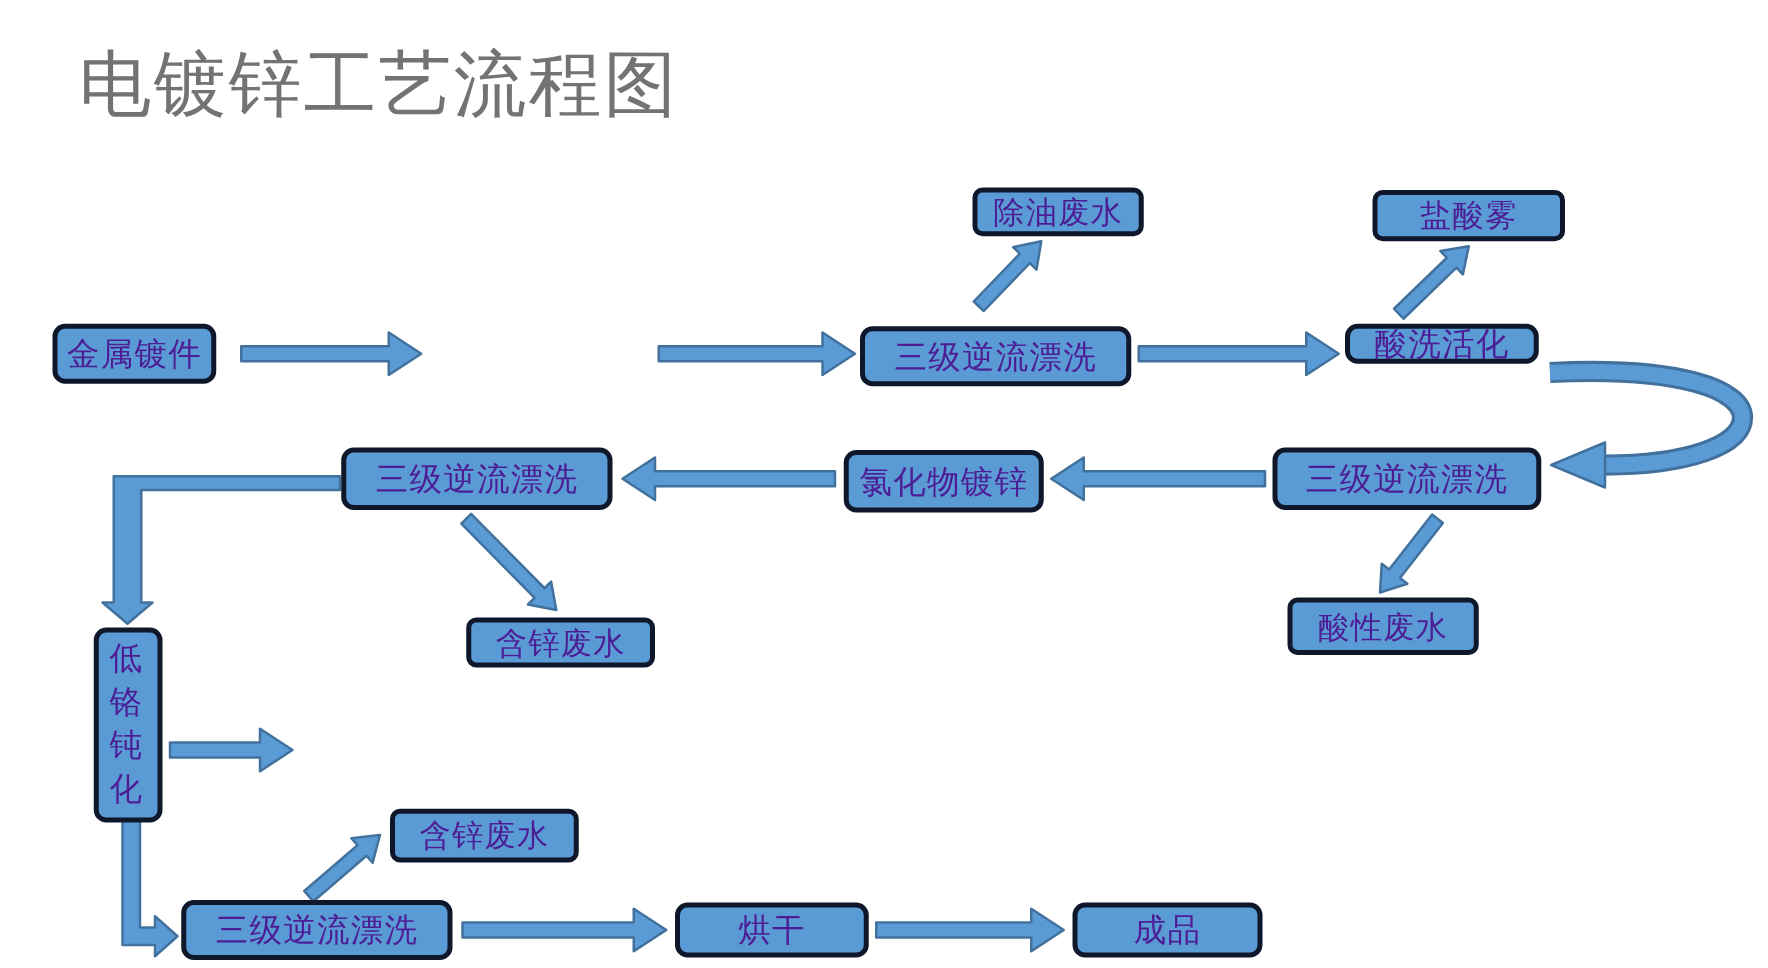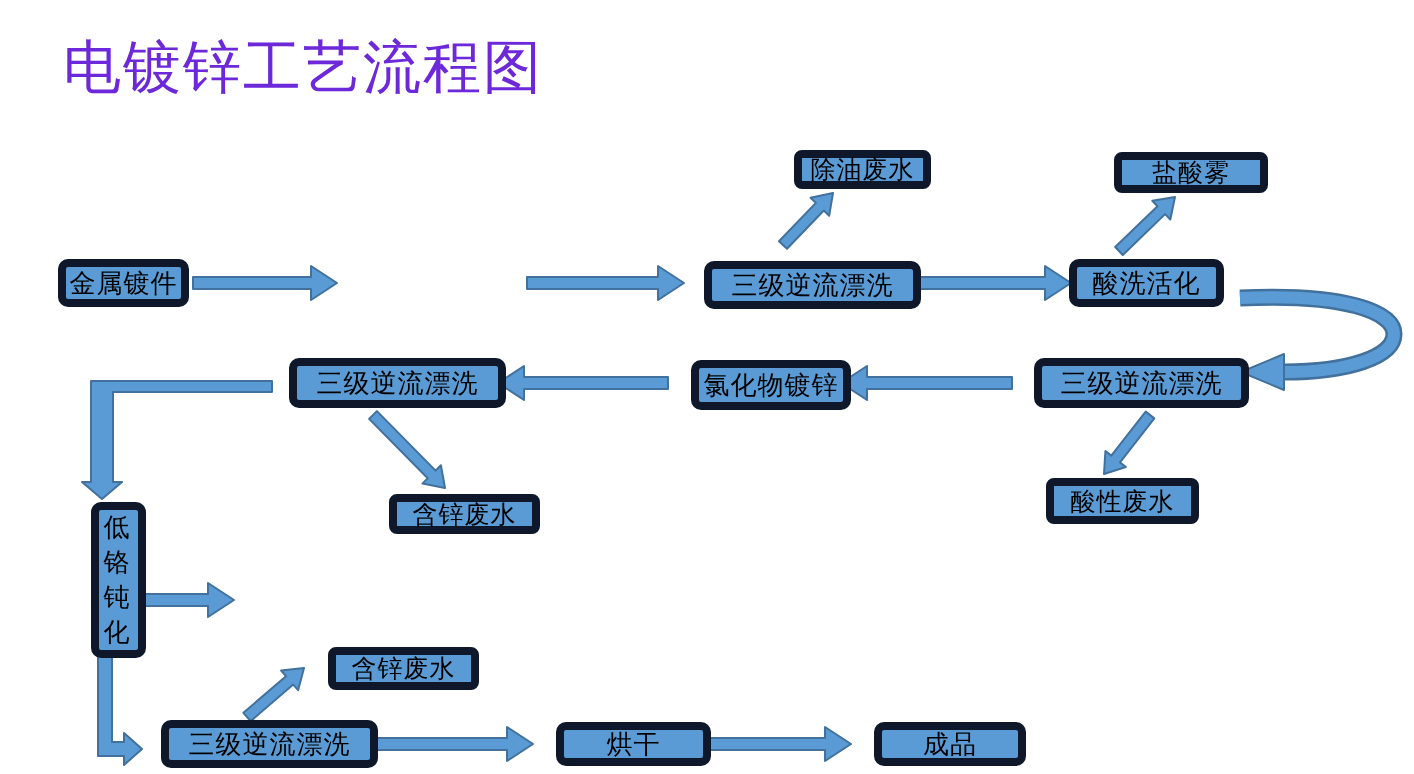--- a/index.html
+++ b/index.html
@@ -2,28 +2,28 @@
 <html><head>
 <meta charset="utf-8">
 <style>
   html,body{margin:0;padding:0;background:#ffffff;}
   .stage{
     position:relative;width:1414px;height:774px;background:#ffffff;overflow:hidden;
     font-family:"DejaVu Serif","Liberation Serif",serif;
   }
   .title{
     position:absolute;left:63px;top:34px;font-size:58px;line-height:1.15;
-    color:#6d28d9;letter-spacing:2px;white-space:nowrap;
+    color:#737373;letter-spacing:2px;white-space:nowrap;
   }
   #arrow-layer{position:absolute;left:0;top:0;width:1414px;height:774px;}
   .node{
     position:absolute;box-sizing:border-box;
-    background:#5B9BD5;border:8px solid #0f172a;border-radius:10px;
-    color:#000000;display:flex;align-items:center;justify-content:center;
-    font-size:26px;letter-spacing:1px;text-align:center;margin-left:16px;
+    background:#5B9BD5;border:4px solid #0f172a;border-radius:10px;
+    color:#4c1d95;display:flex;align-items:center;justify-content:center;
+    font-size:26px;letter-spacing:1px;text-align:center;
   }
   .node.small{border-radius:8px;font-size:25px;}
   .node.vertical span{display:block;width:1.15em;word-break:break-all;line-height:35px;text-align:left;}
 </style>
 </head>
 <body>
 
 <div class="stage">
 
   <div class="title">电镀锌工艺流程图</div>
@@ -56,21 +56,21 @@
 
   <div class="node" style="left:42px;top:259px;width:131px;height:48px">
     <span>金属镀件</span>
     </div>
 
 
   <div class="node" style="left:688px;top:261px;width:217px;height:48px">
     <span>三级逆流漂洗</span>
     </div>
 
-  <div class="node" style="left:1053px;top:259px;width:155px;height:48px">
+  <div class="node" style="left:1076px;top:259px;width:155px;height:32px">
     <span>酸洗活化</span>
     </div>
 
   <div class="node small" style="left:778px;top:150px;width:137px;height:39px">
     <span>除油废水</span>
     </div>
 
   <div class="node small" style="left:1098px;top:152px;width:154px;height:41px">
     <span>盐酸雾</span>
     </div>

